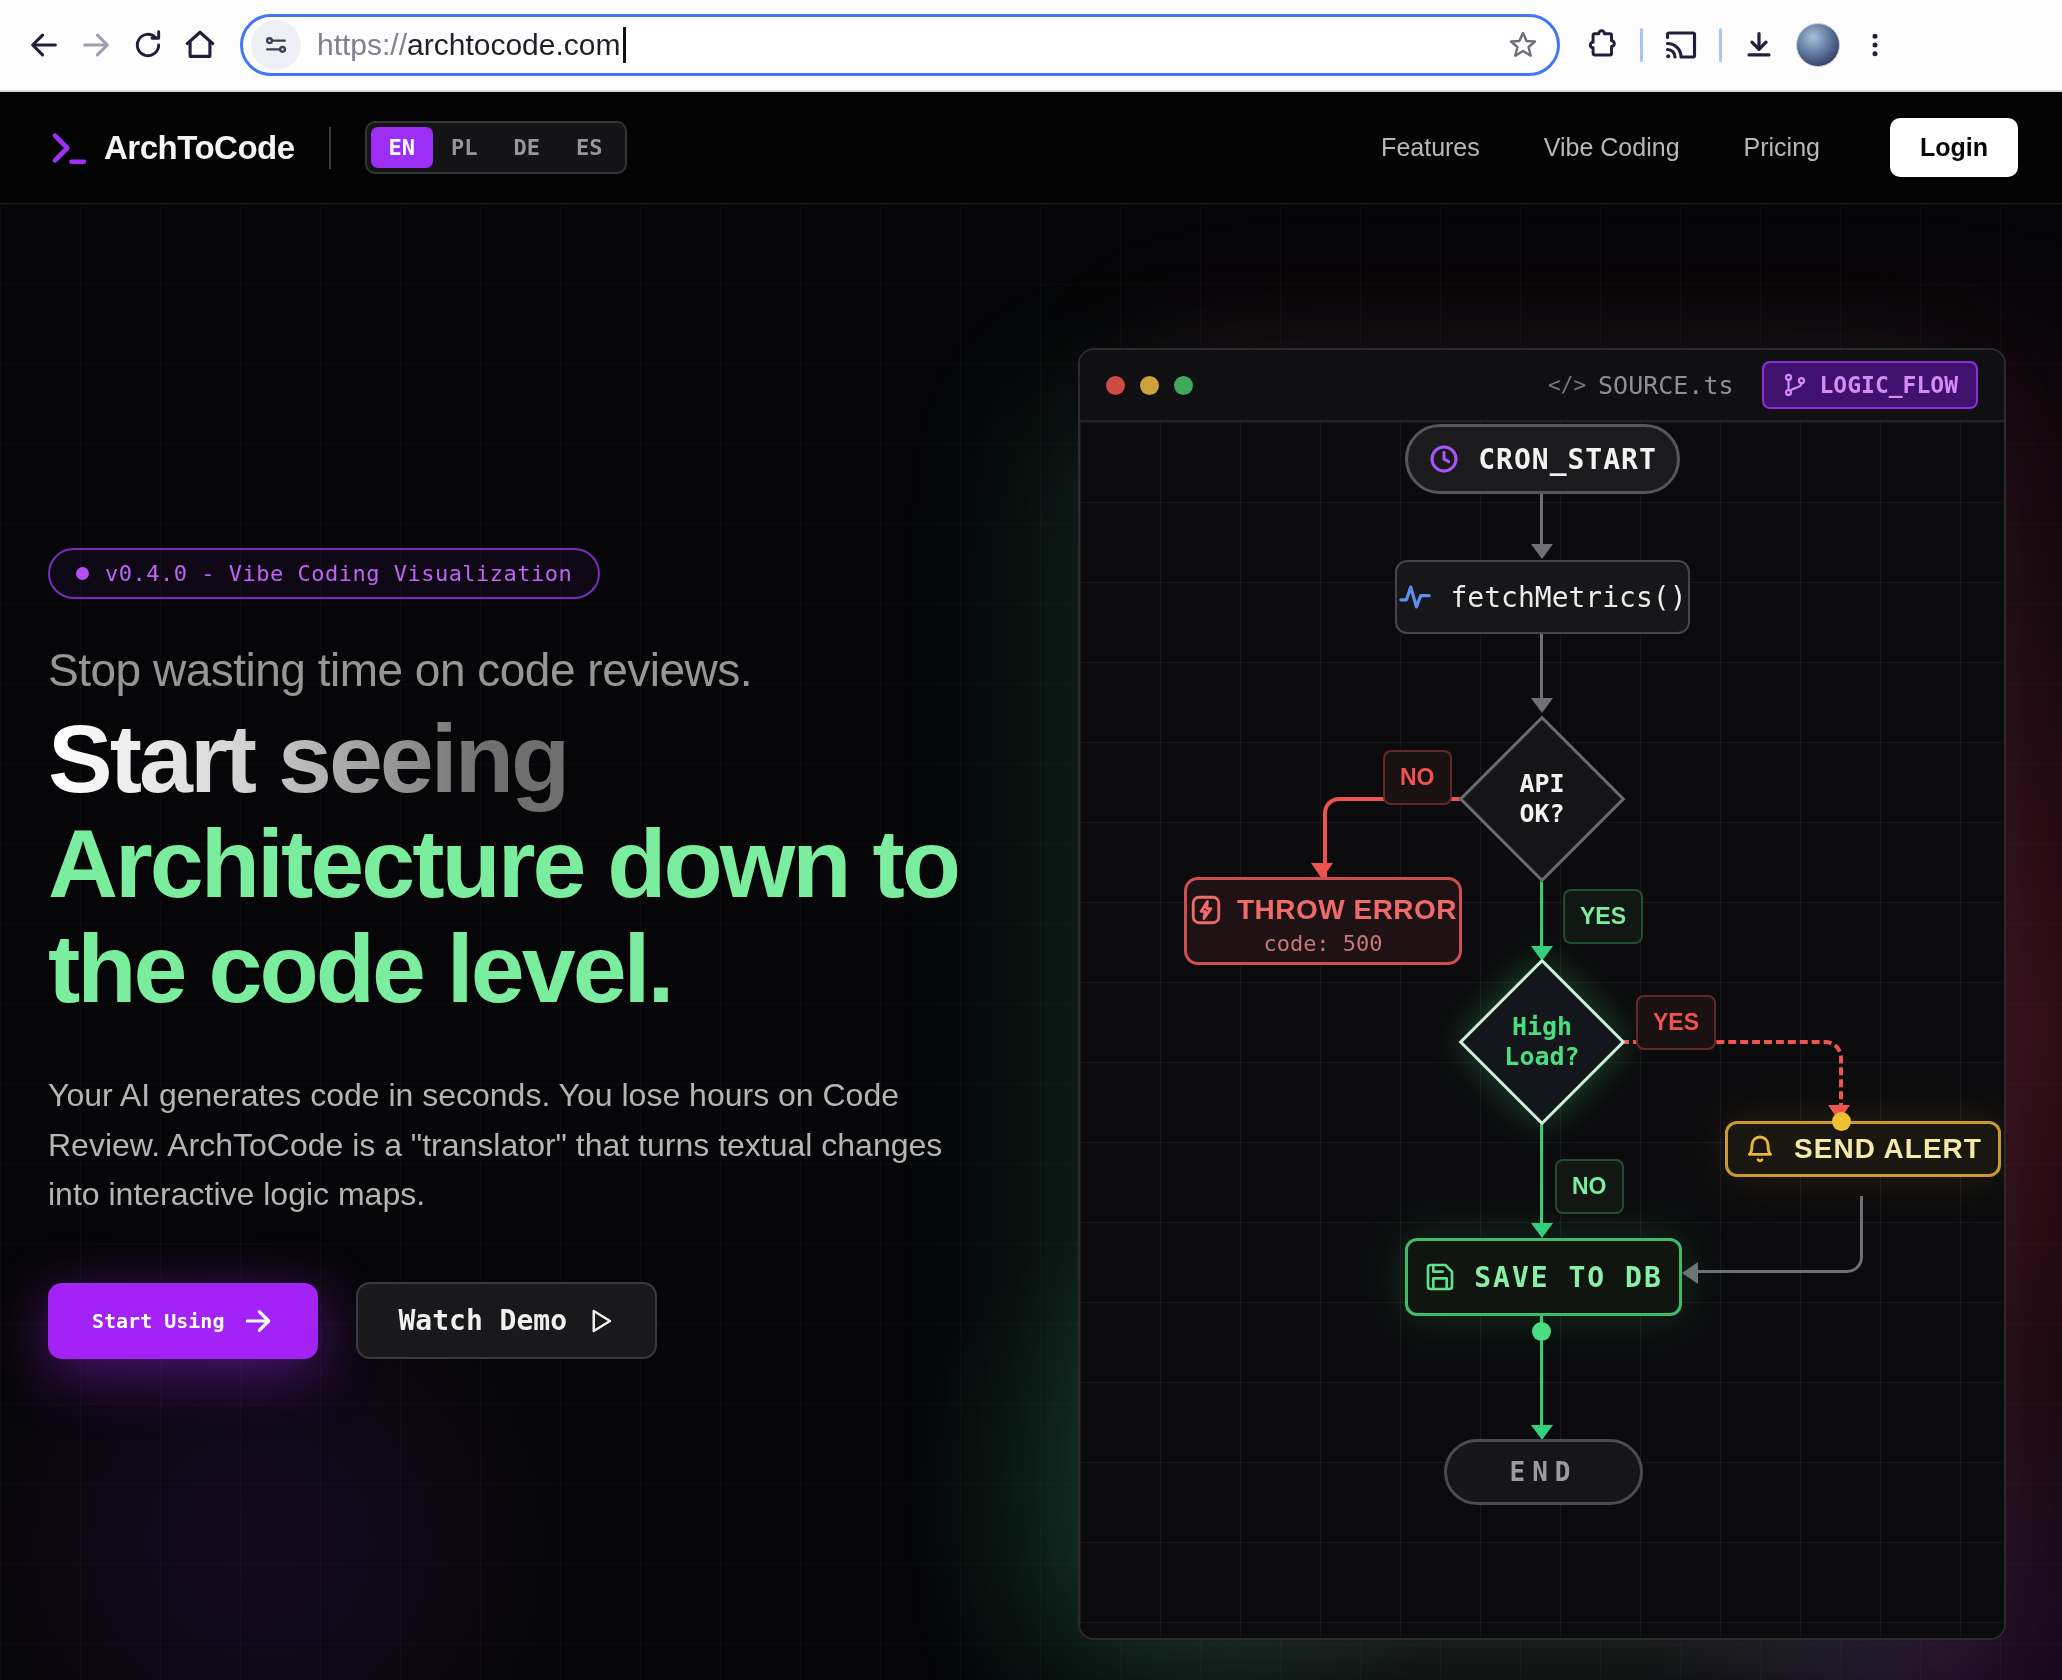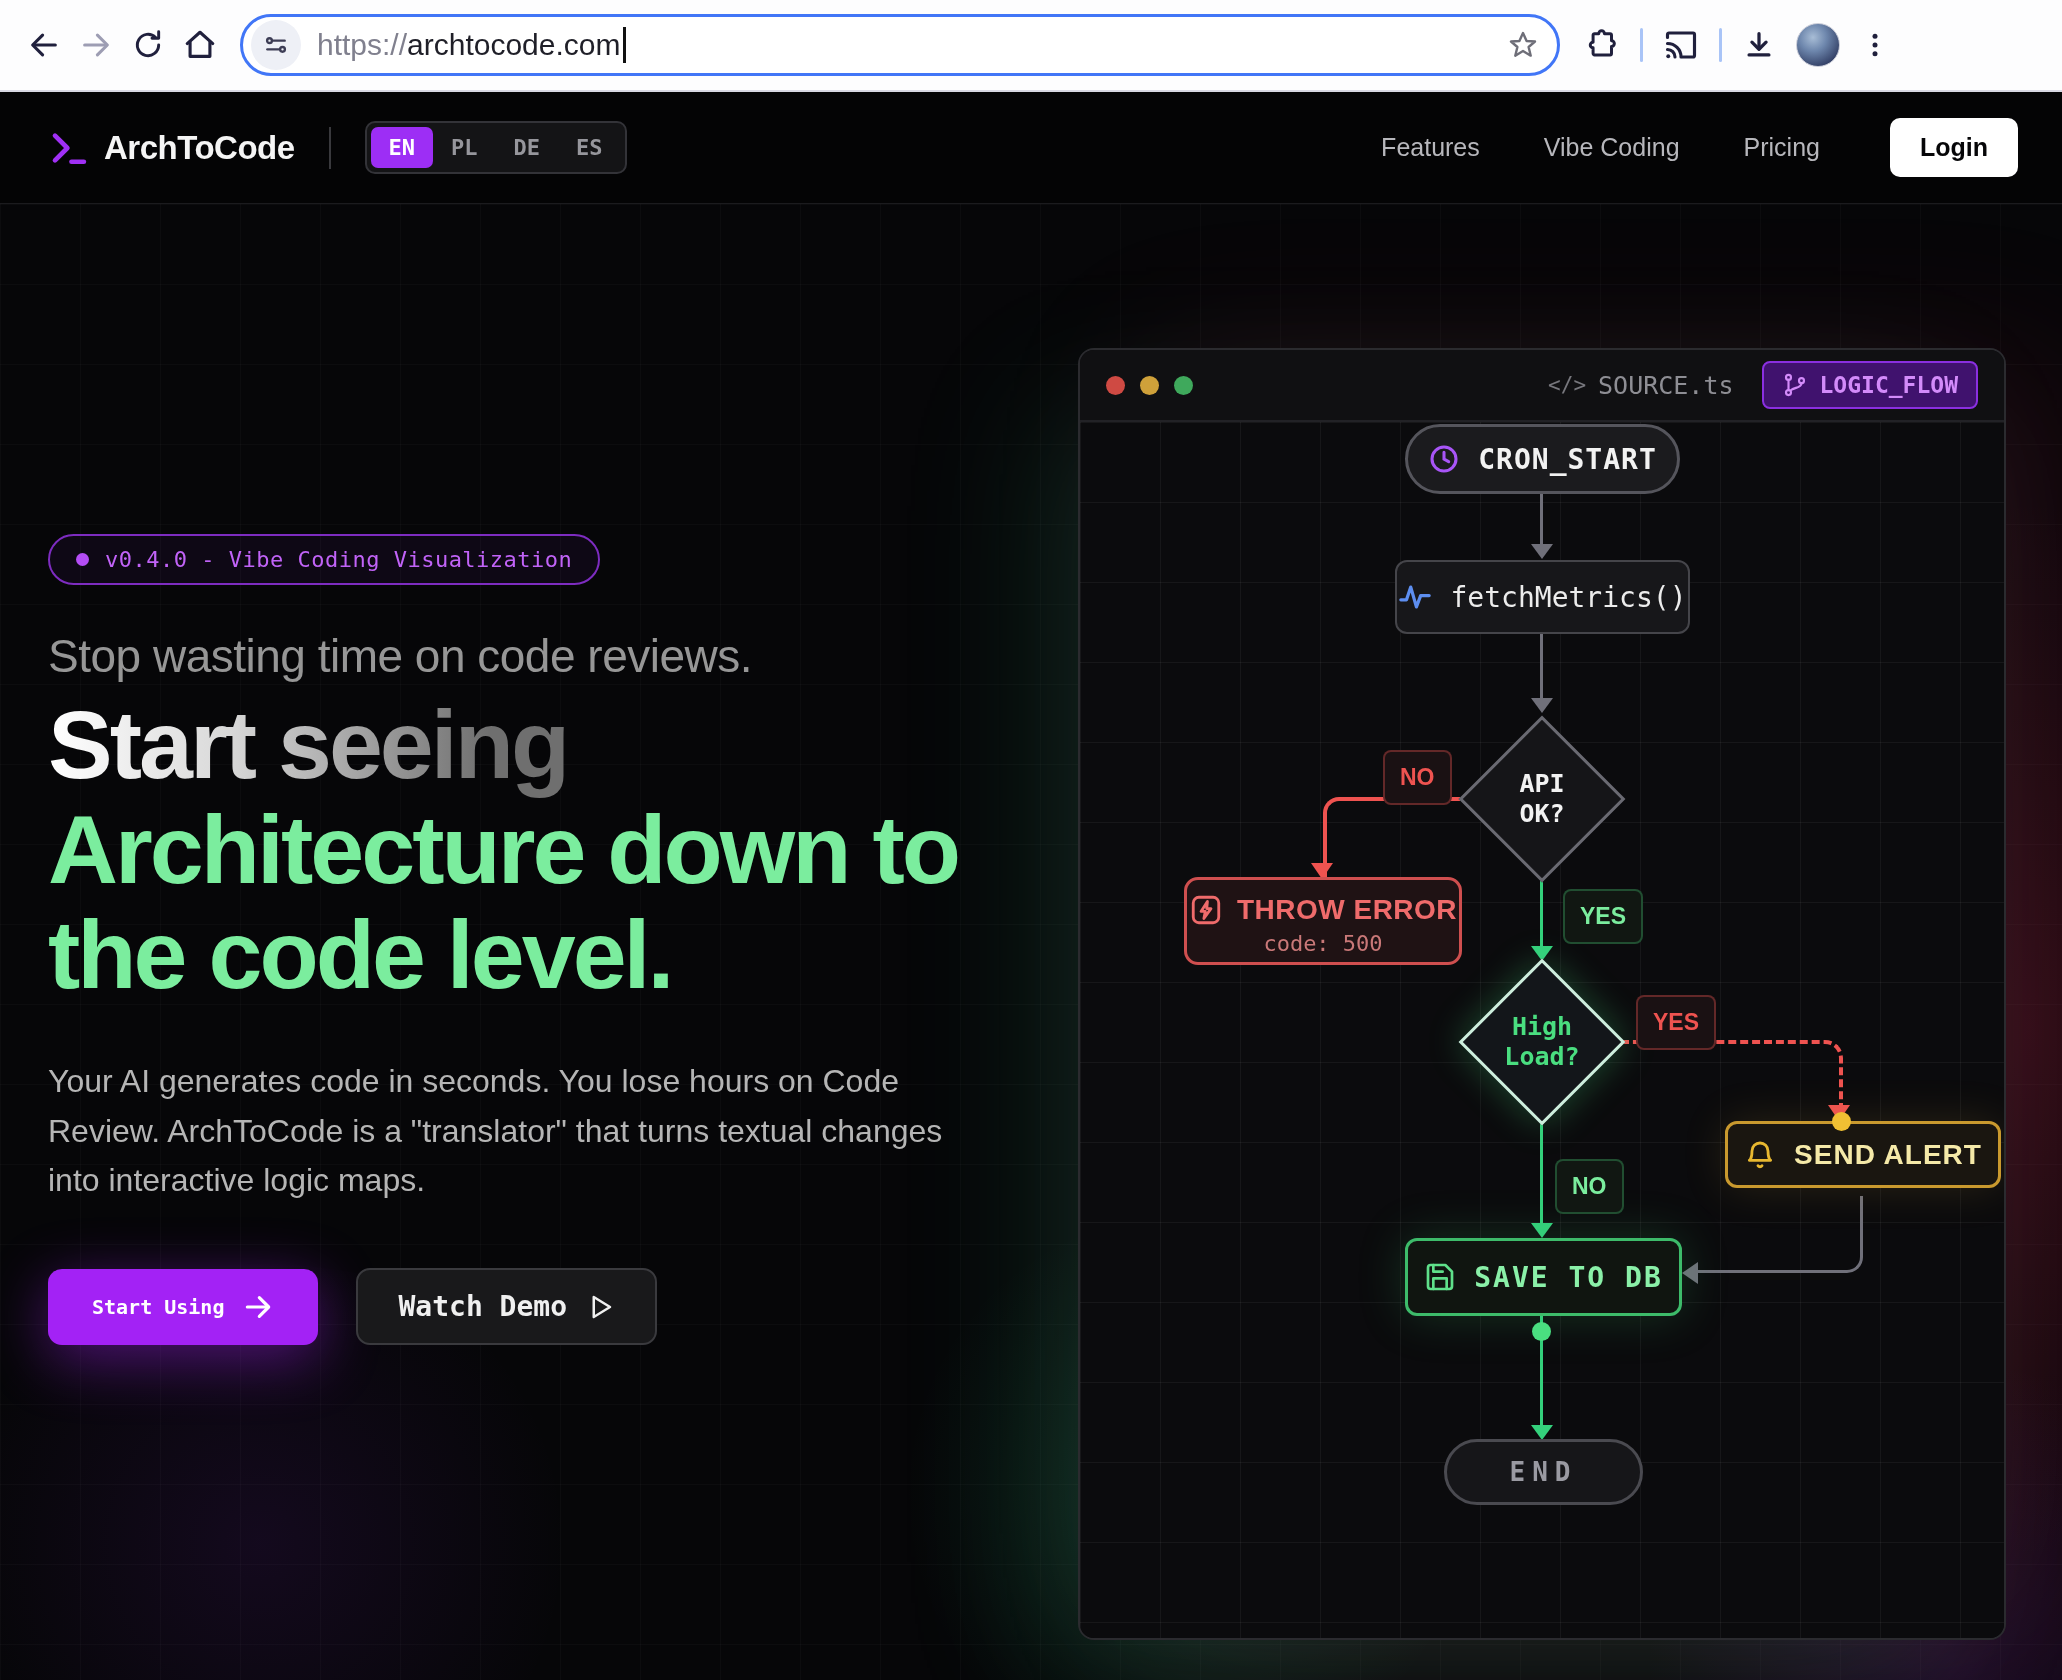--- a/index.html
+++ b/index.html
@@ -40,21 +40,21 @@
       linear-gradient(rgba(255,255,255,0.022) 1px, transparent 1px),
       linear-gradient(90deg, rgba(255,255,255,0.022) 1px, transparent 1px);
     background-size:80px 80px; overflow:hidden; }
   .glow { position:absolute; border-radius:50%; pointer-events:none; }
   .glow-green { left:880px; top:980px; width:620px; height:620px; background:radial-gradient(circle, rgba(52,211,141,0.13) 0%, transparent 65%); }
   .glow-red { left:1750px; top:250px; width:560px; height:1150px; background:radial-gradient(ellipse, rgba(205,40,75,0.16) 0%, transparent 65%); }
   .glow-purple-br { left:1600px; top:1150px; width:700px; height:620px; background:radial-gradient(circle, rgba(150,50,220,0.14) 0%, transparent 65%); }
   .glow-purple-left { left:-120px; top:1060px; width:760px; height:560px; background:radial-gradient(circle, rgba(140,40,220,0.10) 0%, transparent 65%); }
 
   
-  .hero { position:absolute; left:48px; top:330px; width:950px; z-index:2; }
+  .hero { position:absolute; left:48px; top:344px; width:950px; z-index:2; }
   .badge { display:inline-flex; align-items:center; gap:16px; border:2px solid #7d2cc0; background:rgba(130,45,200,0.07); border-radius:999px; padding:11px 26px; }
   .badge-dot { width:13px; height:13px; border-radius:50%; background:#b44df5; }
   .badge-text { font-family:"DejaVu Sans Mono", monospace; font-size:22px; color:#c163f7; letter-spacing:0.5px; }
   .kicker { margin-top:44px; font-size:46px; color:#969696; letter-spacing:-0.5px; }
   .h1 { margin-top:10px; font-size:97px; font-weight:bold; line-height:1.08; letter-spacing:-3px; }
   .h1 .muted { background:linear-gradient(90deg,#ffffff 0%,#d8d8d8 35%,#6f6f6f 85%); -webkit-background-clip:text; background-clip:text; color:transparent; }
   .h1 .accent { color:#7bed9e; display:block; }
   .hero-para { margin-top:50px; width:905px; font-size:32px; line-height:1.55; color:#b5b5b5; }
   .cta-row { margin-top:62px; display:flex; align-items:center; gap:38px; font-family:"DejaVu Sans Mono", monospace; }
   .btn-primary { display:flex; align-items:center; gap:18px; background:#a322f5; color:#fff; font-size:20px; font-weight:bold; border-radius:14px; padding:22px 44px; box-shadow:0 14px 60px rgba(163,34,245,0.45); }
@@ -75,21 +75,21 @@
       linear-gradient(rgba(255,255,255,0.05) 1px, transparent 1px),
       linear-gradient(90deg, rgba(255,255,255,0.05) 1px, transparent 1px);
     background-size:80px 80px; }
 
   .fnode { position:absolute; display:flex; align-items:center; justify-content:center; gap:18px; font-family:"DejaVu Sans Mono", monospace; z-index:3; }
   .n-cron { left:325px; top:2px; width:275px; height:70px; background:#1b1b1e; border:3px solid #55555c; border-radius:999px; color:#f2f2f2; font-size:28px; font-weight:bold; letter-spacing:1px; }
   .n-fetch { left:315px; top:138px; width:295px; height:74px; background:#17171a; border:2px solid #45454a; border-radius:12px; color:#ececec; font-size:28px; }
   .n-throw { left:104px; top:455px; width:278px; height:88px; background:#1f1214; border:3px solid #cf4f4f; border-radius:14px; flex-direction:column; gap:4px; padding-top:6px; }
   .n-throw .t1 { display:flex; align-items:center; gap:14px; font-family:"Liberation Sans", sans-serif; font-size:28px; font-weight:bold; color:#ef6b6b; letter-spacing:0.5px; }
   .n-throw .t2 { font-size:22px; color:#c97878; }
-  .n-alert { left:645px; top:699px; width:276px; height:67px; background:#1a1610; border:3px solid #c9992e; border-radius:12px; font-family:"Liberation Sans", sans-serif; font-size:28px; font-weight:bold; color:#f5e9a8; letter-spacing:1px; box-shadow:0 0 44px rgba(217,165,58,0.15); }
+  .n-alert { left:645px; top:699px; width:276px; height:56px; background:#1a1610; border:3px solid #c9992e; border-radius:12px; font-family:"Liberation Sans", sans-serif; font-size:28px; font-weight:bold; color:#f5e9a8; letter-spacing:1px; box-shadow:0 0 44px rgba(217,165,58,0.15); }
   .n-save { left:325px; top:816px; width:277px; height:78px; background:#101510; border:3px solid #3dbb6a; border-radius:12px; color:#8af0a8; font-size:28px; font-weight:bold; letter-spacing:2px; box-shadow:0 0 48px rgba(61,187,106,0.22); }
   .n-end { left:364px; top:1017px; width:199px; height:66px; background:#161619; border:3px solid #4a4a50; border-radius:999px; color:#9a9aa2; font-size:26px; font-weight:bold; letter-spacing:7px; }
 
   .diamond { position:absolute; width:118px; height:118px; transform:rotate(45deg); z-index:2; }
   .d-api { left:403px; top:318px; background:#151518; border:3px solid #6a6a72; }
   .d-high { left:403px; top:561px; background:#13161a; border:3px solid #cdeedd; box-shadow:0 0 36px rgba(74,222,128,0.30); }
   .d-label { position:absolute; width:118px; height:118px; display:flex; align-items:center; justify-content:center; text-align:center; font-family:"DejaVu Sans Mono", monospace; font-size:25px; font-weight:bold; line-height:1.2; z-index:3; }
   .d-label.api { left:403px; top:318px; color:#f2f2f2; }
   .d-label.api span, .d-label.high span { display:inline-block; width:96px; }
   .d-label.high { left:403px; top:561px; color:#4ade80; }

